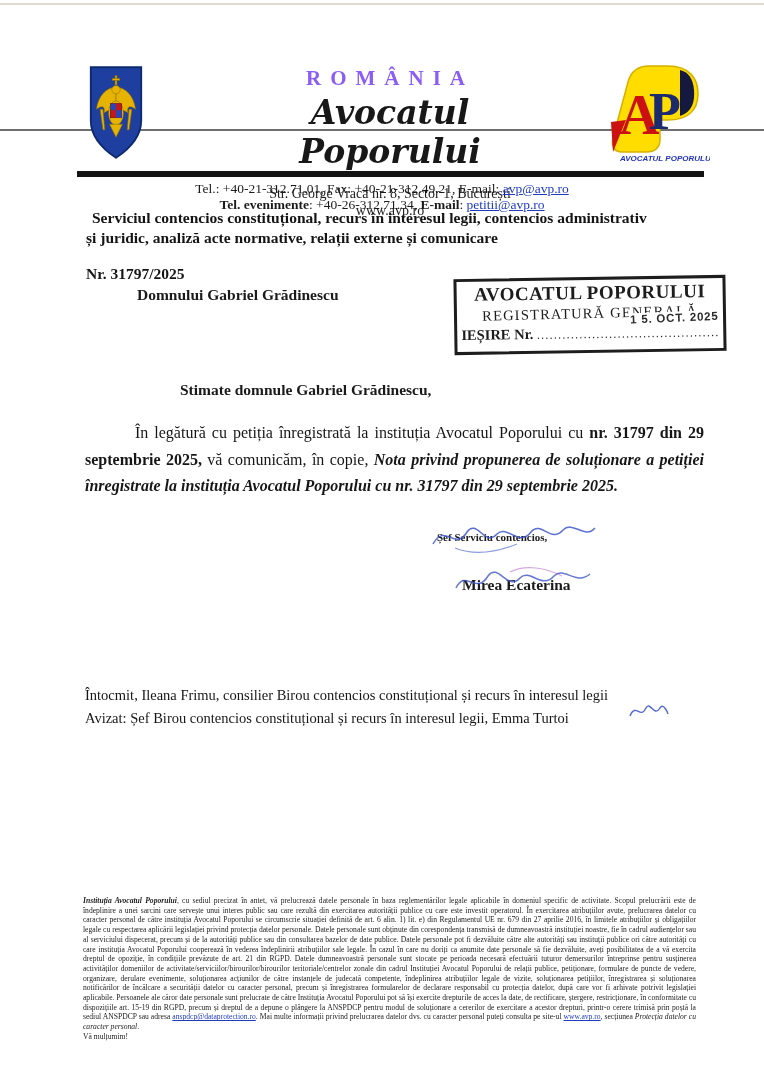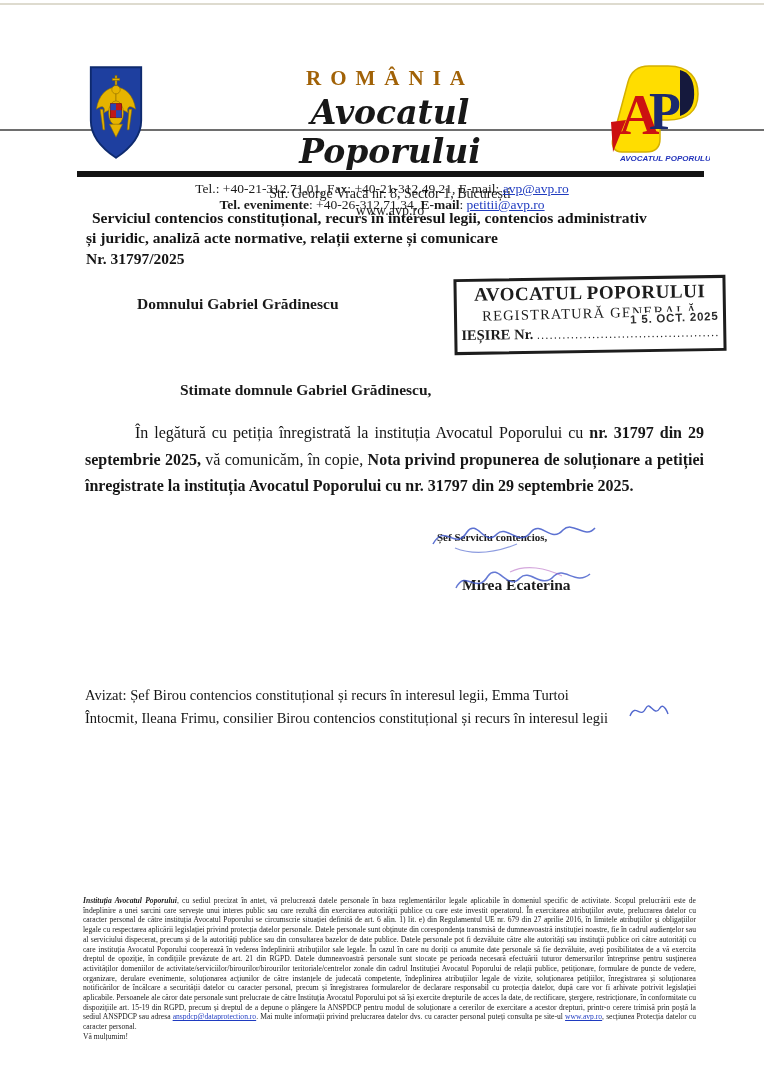--- a/index.html
+++ b/index.html
@@ -4,52 +4,52 @@
 <style>
   html,body{margin:0;padding:0;}
   body{
     width:764px;height:1080px;background:#ffffff;position:relative;
     font-family:"Liberation Serif", serif;color:#1a1a1a;overflow:hidden;
   }
   .abs{position:absolute;}
   .scan-edge{left:0;top:3px;width:764px;height:2px;background:#dedbcf;}
   .scan-line{left:0;top:129px;width:764px;height:2px;background:#4a4a4a;opacity:.8;z-index:1;}
   .header-center{left:230px;top:66px;width:320px;text-align:center;z-index:2;}
-  .country{font-size:21px;font-weight:bold;letter-spacing:9px;color:#a16207;}
+  .country{font-size:21px;font-weight:bold;letter-spacing:9px;color:#8b5cf6;}
   .script-name{font-size:33px;font-style:italic;font-weight:bold;margin-top:2px;
     font-family:"DejaVu Serif", serif;color:#181818;}
   .address{font-size:14px;margin-top:15px;color:#1c1c1c;}
   .website{font-size:14px;margin-top:1px;color:#1c1c1c;}
   .thick-rule{left:77px;top:171px;width:627px;height:2px;background:#141414;
     border-top:3px solid #141414;border-bottom:1px solid #141414;z-index:2;}
   .contact{left:72px;top:181px;width:620px;text-align:center;font-size:13.5px;line-height:15.5px;z-index:2;}
   .contact a, .footer a{color:#1f3bc0;text-decoration:underline;}
   .svc{left:86px;top:208px;width:625px;font-weight:bold;font-size:15.5px;line-height:20px;color:#141414;}
   .svc .svc-line1{padding-left:6px;display:block;}
-  .svc .svc-nr{margin-top:1px;display:block;}
-  .recipient{left:137px;top:295px;font-weight:bold;font-size:15.5px;}
+  .svc .svc-nr{margin-top:16px;display:block;}
+  .recipient{left:137px;top:286px;font-weight:bold;font-size:15.5px;}
   .stamp{left:454px;top:277px;width:258px;height:66px;border:3px solid #1d1d1d;
     transform:rotate(-0.9deg);padding:2px 4px;color:#1d1d1d;z-index:2;}
   .stamp-l1{font-weight:bold;font-size:19px;letter-spacing:.5px;text-align:center;}
   .stamp-l2{font-size:14.5px;letter-spacing:1.2px;text-align:center;margin-top:1px;transform:rotate(-0.6deg);}
   .stamp-l3{font-size:14.5px;font-weight:bold;margin-top:3px;display:flex;align-items:baseline;}
   .stamp-dots{font-weight:normal;letter-spacing:1.5px;overflow:hidden;white-space:nowrap;flex:1;font-size:11px;}
   .stamp-date{position:absolute;right:3px;top:33px;font-family:"Liberation Sans", sans-serif;
     font-weight:bold;font-size:11.5px;letter-spacing:.8px;color:#2b2b2b;transform:rotate(-1.5deg);background:#fff;padding:0 1px;}
   .salutation{left:180px;top:381px;font-weight:bold;font-size:15.5px;}
   .bodypara{left:85px;top:420px;width:619px;font-size:16px;line-height:26.5px;
     text-align:justify;text-indent:50px;color:#161616;}
   .sig-role{left:437px;top:531px;font-weight:bold;font-size:11px;}
   .sig-name{left:462px;top:576px;font-weight:bold;font-size:15.5px;}
   .squiggle{pointer-events:none;z-index:3;}
   .approval{left:85px;top:684px;width:625px;font-size:14.5px;line-height:23px;color:#161616;}
   .footer{left:83px;top:896px;width:613px;font-size:7.6px;line-height:9.7px;
     text-align:justify;color:#222;}
   .bi{font-weight:bold;font-style:italic;}
-  .it{}
+  .it{font-style:italic;}
   .thanks{display:block;}
   a{cursor:pointer;}
 </style>
 </head>
 <body>
 
 <div class="abs scan-edge"></div>
 <div class="abs scan-line"></div>
 
 <div class="abs" style="left:88px;top:64px;width:56px;height:98px;z-index:2;">
@@ -132,22 +132,22 @@
 </div>
 <div class="abs sig-name">Mirea Ecaterina</div>
 <div class="abs squiggle" style="left:450px;top:562px;">
   <svg width="150" height="40" viewBox="0 0 150 40">
     <path d="M6 26 C16 6 26 34 38 14 C48 0 58 30 70 16 C80 6 92 28 104 14 C114 4 126 24 140 12" stroke="#3f58c9" stroke-width="1.5" fill="none" opacity="0.8"></path>
     <path d="M60 10 C76 2 96 6 112 14" stroke="#b05fc0" stroke-width="1.1" fill="none" opacity="0.55"></path>
   </svg>
 </div>
 
 <div class="abs approval">
+  <div>Întocmit, Ileana Frimu, consilier Birou contencios constituțional și recurs în interesul legii</div>
   <div>Avizat: Șef Birou contencios constituțional și recurs în interesul legii, Emma Turtoi</div>
-  <div>Întocmit, Ileana Frimu, consilier Birou contencios constituțional și recurs în interesul legii</div>
 </div>
 <div class="abs squiggle" style="left:626px;top:700px;">
   <svg width="44" height="24" viewBox="0 0 44 24">
     <path d="M4 16 C10 2 14 20 20 8 C24 0 28 18 34 8 C38 2 42 14 42 14" stroke="#3f58c9" stroke-width="1.4" fill="none" opacity="0.9"></path>
   </svg>
 </div>
 
 <div class="abs footer">
   <span class="bi">Instituția Avocatul Poporului</span><span>, cu sediul precizat în antet, vă prelucrează datele personale în baza reglementărilor legale aplicabile în domeniul specific de activitate. Scopul prelucrării este de îndeplinire a unei sarcini care servește unui interes public sau care rezultă din exercitarea autorității publice cu care este investit operatorul. În exercitarea atribuțiilor avute, prelucrarea datelor cu caracter personal de către instituția Avocatul Poporului se circumscrie situației definită de art. 6 alin. 1) lit. e) din Regulamentul UE nr. 679 din 27 aprilie 2016, în limitele atribuțiilor și obligațiilor legale cu respectarea aplicării legislației privind protecția datelor personale. Datele personale sunt obținute din corespondența transmisă de dumneavoastră instituției noastre, fie în cadrul audiențelor sau al serviciului dispecerat, precum și de la autorități publice sau din consultarea bazelor de date publice. Datele personale pot fi dezvăluite către alte autorități sau instituții publice ori către autorități cu care instituția Avocatul Poporului cooperează în vederea îndeplinirii atribuțiilor sale legale. În cazul în care nu doriți ca anumite date personale să fie dezvăluite, aveți posibilitatea de a vă exercita dreptul de opoziție, în condițiile prevăzute de art. 21 din RGPD. Datele dumneavoastră personale sunt stocate pe perioada necesară efectuării tuturor demersurilor întreprinse pentru susținerea activităților domeniilor de activitate/serviciilor/birourilor/birourilor teritoriale/centrelor zonale din cadrul Instituției Avocatul Poporului de relații publice, petiționare, formulare de puncte de vedere, organizare, derulare evenimente, soluționarea acțiunilor de către instanțele de judecată competente, îndeplinirea atribuțiilor legale de vizite, soluționarea petițiilor, înregistrarea și soluționarea notificărilor de încălcare a securității datelor cu caracter personal, precum și înregistrarea formularelor de declarare responsabil cu protecția datelor, după care vor fi arhivate potrivit legislației aplicabile. Persoanele ale căror date personale sunt prelucrate de către Instituția Avocatul Poporului pot să își exercite drepturile de acces la date, de rectificare, ștergere, restricționare, în conformitate cu dispozițiile art. 15-19 din RGPD, precum și dreptul de a depune o plângere la ANSPDCP pentru modul de soluționare a cererilor de exercitare a acestor drepturi, printr-o cerere trimisă prin poștă la sediul ANSPDCP sau adresa </span><a href="#">anspdcp@dataprotection.ro</a><span>. Mai multe informații privind prelucrarea datelor dvs. cu caracter personal puteți consulta pe site-ul </span><a href="#">www.avp.ro</a><span>, secțiunea </span><span class="it">Protecția datelor cu caracter personal</span><span>.</span>
   <span class="thanks">Vă mulțumim!</span>

